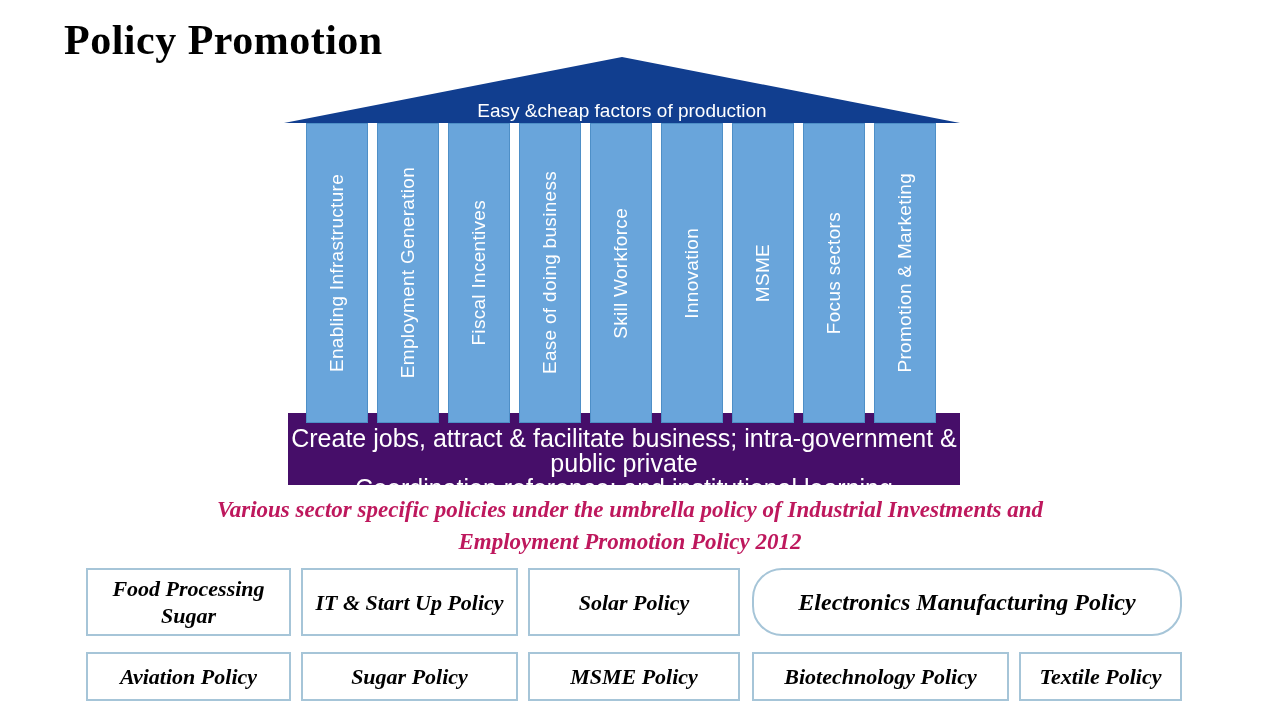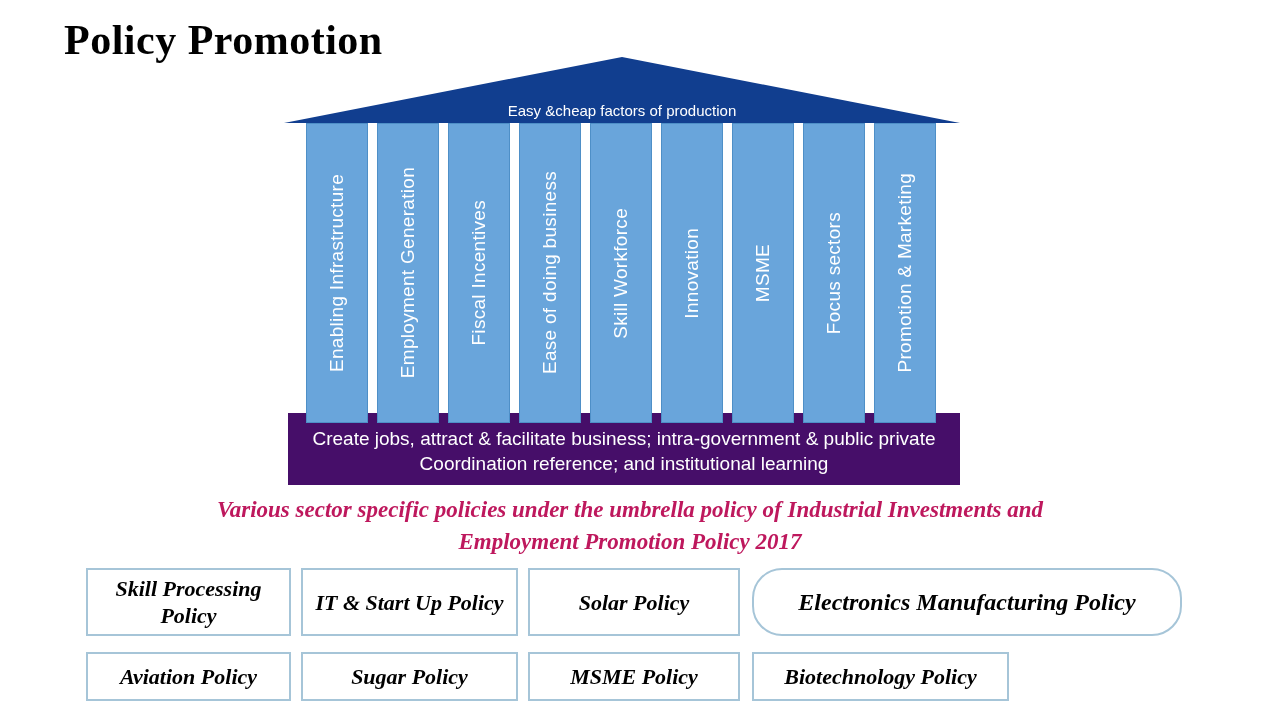--- a/index.html
+++ b/index.html
@@ -23,21 +23,21 @@
   
   .roof { position: absolute; left: 284px; top: 57px; width: 676px; height: 66px; z-index: 3; }
   .roof-shape {
     position: absolute; inset: 0;
     background: var(--roof-color, #113E8F);
     clip-path: polygon(50% 0, 100% 100%, 0 100%);
   }
   .roof-label {
     position: absolute; bottom: 1px; left: 0; width: 100%;
     text-align: center; color: #ffffff;
-    font-size: 15px; line-height: 22px;
+    font-size: 19px; line-height: 22px;
   }
   
   .pillars {
     position: absolute; left: 306px; top: 123px;
     width: 630px; height: 300px;
     display: flex; gap: 9px; z-index: 2;
   }
   .pillar {
     flex: 1;
     background: var(--pillar-color, #69A5DB);
@@ -51,21 +51,21 @@
     font-size: 19px;
     letter-spacing: 0.3px;
     white-space: nowrap;
   }
   
   .base-bar {
     position: absolute; left: 288px; top: 413px;
     width: 672px; height: 72px;
     background: var(--base-color, #460E69);
     color: #ffffff; text-align: center;
-    font-size: 19px; line-height: 25px;
+    font-size: 25px; line-height: 25px;
     padding-top: 13px;
     z-index: 1;
   }
   
   .subtitle {
     position: absolute; top: 494px; left: 0; width: 1260px;
     text-align: center;
     font: italic bold 23px "Liberation Serif", serif;
     line-height: 32px;
     color: #be185d;
@@ -133,25 +133,25 @@
       </div>
     </div>
 
   <div class="base-bar">
     <div>Create jobs, attract &amp; facilitate business; intra-government &amp; public private</div>
     <div>Coordination reference; and institutional learning</div>
   </div>
 
   <div class="subtitle">
     <div>Various sector specific policies under the umbrella policy of Industrial Investments and</div>
-    <div>Employment Promotion Policy 2017</div>
+    <div>Employment Promotion Policy 2012</div>
   </div>
 
   <div class="pbox r1 food">
-    <span>Skill Processing Policy</span>
+    <span>Food Processing Sugar</span>
   </div>
   <div class="pbox r1 it">
     <span>IT &amp; Start Up Policy</span>
   </div>
   <div class="pbox r1 solar">
     <span>Solar Policy</span>
   </div>
   <div class="pbox r1 electronics">
     <span>Electronics Manufacturing Policy</span>
   </div>
@@ -160,14 +160,17 @@
   </div>
   <div class="pbox r2 sugar">
     <span>Sugar Policy</span>
   </div>
   <div class="pbox r2 msme">
     <span>MSME Policy</span>
   </div>
   <div class="pbox r2 biotech">
     <span>Biotechnology Policy</span>
   </div>
+  <div class="pbox r2 textile">
+    <span>Textile Policy</span>
+  </div>
 
 </div>
 
 </body></html>

